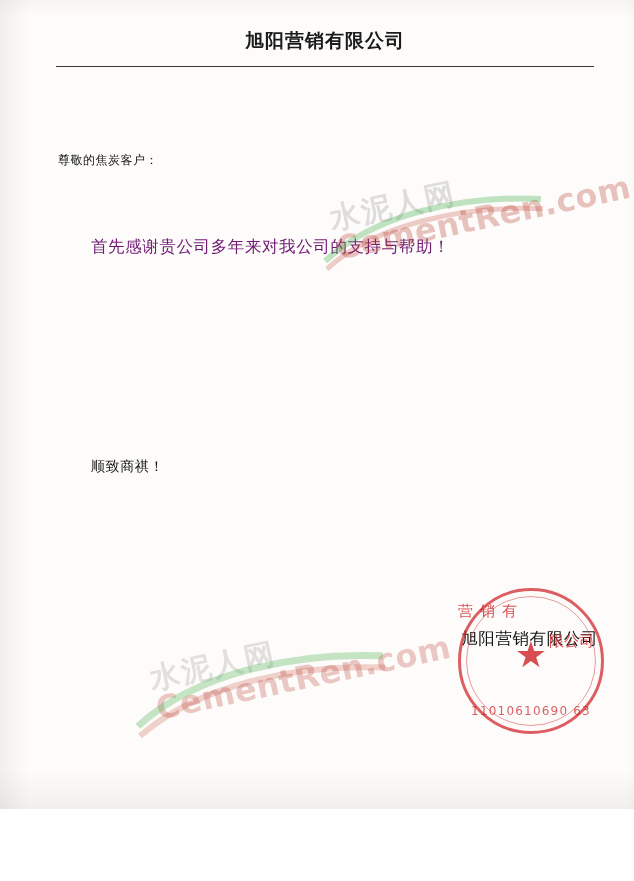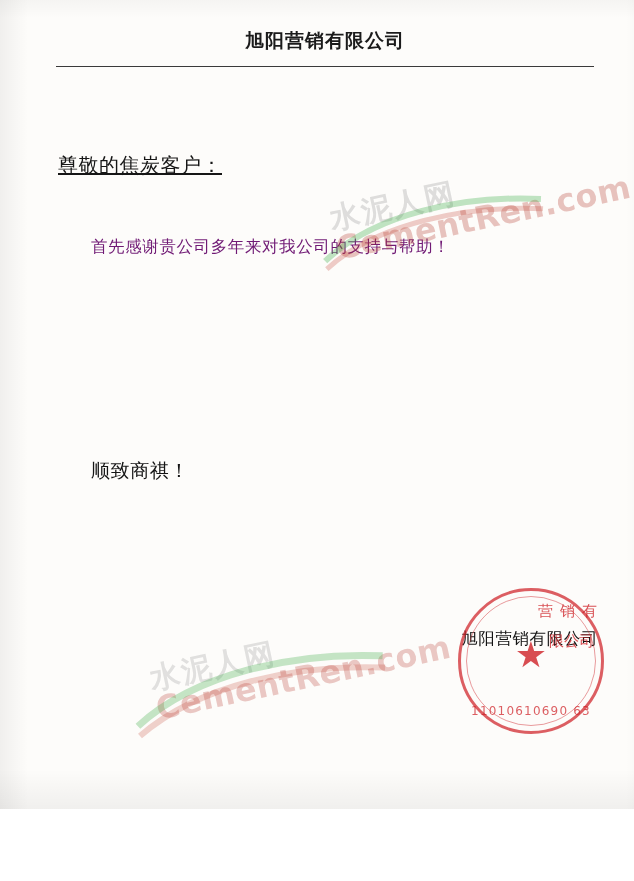--- a/index.html
+++ b/index.html
@@ -52,44 +52,43 @@
     top: 66px;
     left: 56px;
     right: 56px;
     height: 1px;
     background: #3a3a3a;
   }
   .salutation {
     position: absolute;
     top: 152px;
     left: 58px;
-    font-size: 20px;
+    font-size: 12px;
     color: #161616;
     letter-spacing: 0.5px;
     font-family: "DejaVu Serif", "Liberation Serif", serif;
-    text-decoration: underline;
   }
   .para {
     position: absolute;
     left: 58px;
     right: 58px;
     font-size: 16.5px;
     line-height: 38px;
     color: #701a75;
     letter-spacing: 0.6px;
     font-family: "DejaVu Serif", "Liberation Serif", serif;
   }
   .p1 { top: 228px; text-indent: 33px; }
   .p2 { top: 266px; text-indent: 33px; }
   .closing {
     position: absolute;
     top: 458px;
     left: 58px;
     text-indent: 33px;
-    font-size: 19px;
+    font-size: 14px;
     color: #141414;
     letter-spacing: 0.6px;
     font-family: Liberation Sans, sans-serif;
   }
   .underline-key {
     border-bottom: 1px solid #2a2a2a;
     padding-bottom: 2px;
   }
   .signature {
     position: absolute;
@@ -129,21 +128,21 @@
     top: 46%;
     transform: translate(-50%, -50%);
     font-size: 36px;
     color: rgba(206, 33, 39, 0.8);
     line-height: 1;
   }
   .seal .seal-top-text {
     position: absolute;
     left: 0; right: 0;
     top: 14px;
-    text-align: right;
+    text-align: left;
     font-size: 15px;
     letter-spacing: 7px;
     color: rgba(206, 33, 39, 0.78);
     font-family: "DejaVu Serif", "Liberation Serif", serif;
   }
   .seal .seal-right-text {
     position: absolute;
     right: 10px;
     top: 44px;
     font-size: 15px;

